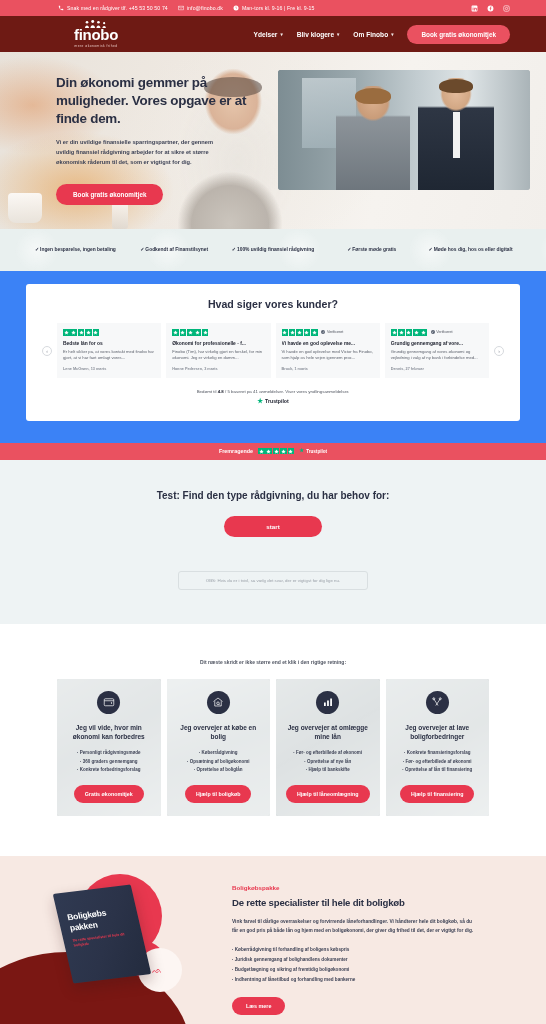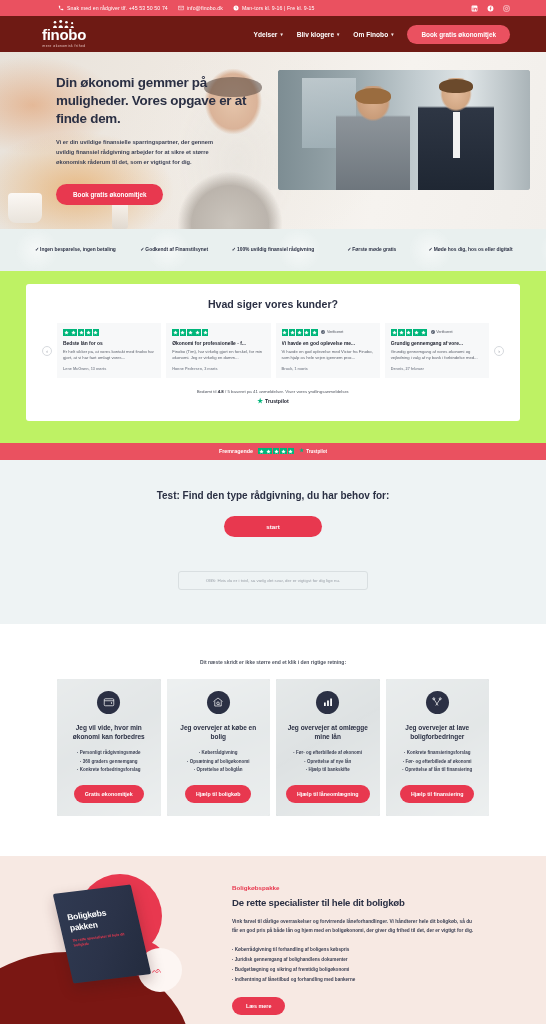--- a/index.html
+++ b/index.html
@@ -34,21 +34,21 @@
   .soc svg { width: 100%; height: 100%; fill: #fff; display: block; }
 
   
   .nav {
     background: #6e1a14;
     height: 36px;
     display: flex;
     align-items: center;
     padding: 0 18px;
   }
-  .logo-wrap { margin-left: 24px; display: flex; flex-direction: column; align-items: center; }
+  .logo-wrap { margin-left: 56px; display: flex; flex-direction: column; align-items: center; }
   .logo-mark { height: 8px; display: block; }
   .logo-text {
     color: #fff;
     font-size: 15px;
     font-weight: 700;
     letter-spacing: -0.3px;
     line-height: 1;
     margin-top: -1px;
   }
   .logo-tag {
@@ -223,21 +223,21 @@
     font-weight: 700;
     color: #2b3044;
     text-align: center;
     line-height: 1.65;
     width: 88px;
   }
   .benefit .chk { color: #2b3044; margin-right: 1px; }
 
   
   .tp-section {
-    background: #bef264;
+    background: #3b82f6;
     padding: 13px 26px 22px;
   }
   .tp-card {
     background: #fff;
     border-radius: 3px;
     padding: 14px 16px 16px;
   }
   .tp-title {
     text-align: center;
     font-size: 10.6px;

